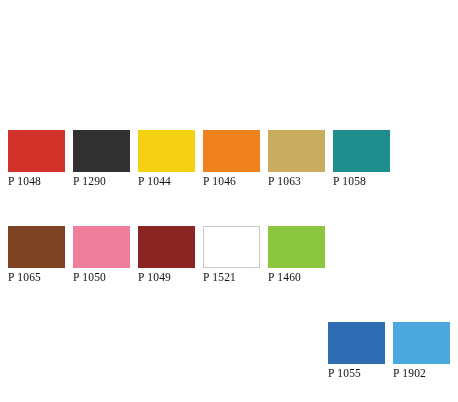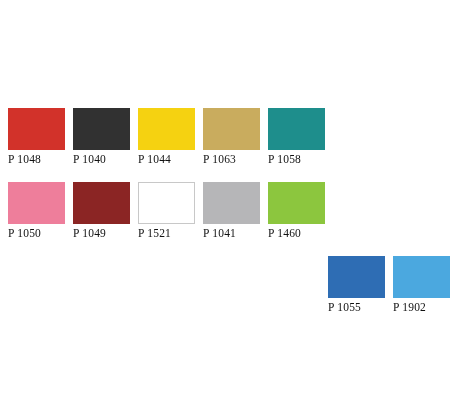--- a/index.html
+++ b/index.html
@@ -35,20 +35,21 @@
     gap: 8px;
   }
   .swatch-row.align-right {
     justify-content: flex-end;
   }
   .swatch-cell {
     width: 57px;
     display: flex;
     flex-direction: column;
     align-items: flex-start;
+    margin-top: 22px;
   }
   .swatch-chip {
     width: 57px;
     height: 42px;
     display: block;
   }
   .swatch-chip.bordered {
     box-sizing: border-box;
     border: 1px solid #c8c8c8;
   }
@@ -66,51 +67,55 @@
 
 <div id="palette-chart">
   <div class="swatch-grid">
       <div class="swatch-row">
         <div class="swatch-cell">
           <div class="swatch-chip" style="background: rgb(210, 50, 42);"></div>
           <div class="swatch-label">P 1048</div>
         </div>
         <div class="swatch-cell">
           <div class="swatch-chip" style="background: rgb(49, 49, 49);"></div>
-          <div class="swatch-label">P 1040</div>
+          <div class="swatch-label">P 1290</div>
         </div>
         <div class="swatch-cell">
           <div class="swatch-chip" style="background: rgb(245, 210, 17);"></div>
           <div class="swatch-label">P 1044</div>
+        </div>
+        <div class="swatch-cell">
+          <div class="swatch-chip" style="background: rgb(240, 130, 30);"></div>
+          <div class="swatch-label">P 1046</div>
         </div>
         <div class="swatch-cell">
           <div class="swatch-chip" style="background: rgb(201, 172, 94);"></div>
           <div class="swatch-label">P 1063</div>
         </div>
         <div class="swatch-cell">
           <div class="swatch-chip" style="background: rgb(30, 142, 140);"></div>
           <div class="swatch-label">P 1058</div>
         </div>
       </div>
       <div class="swatch-row">
         <div class="swatch-cell">
+          <div class="swatch-chip" style="background: rgb(126, 67, 34);"></div>
+          <div class="swatch-label">P 1065</div>
+        </div>
+        <div class="swatch-cell">
           <div class="swatch-chip" style="background: rgb(238, 126, 155);"></div>
           <div class="swatch-label">P 1050</div>
         </div>
         <div class="swatch-cell">
           <div class="swatch-chip" style="background: rgb(139, 37, 36);"></div>
           <div class="swatch-label">P 1049</div>
         </div>
         <div class="swatch-cell">
           <div class="swatch-chip bordered" style="background: rgb(255, 255, 255);"></div>
           <div class="swatch-label">P 1521</div>
-        </div>
-        <div class="swatch-cell">
-          <div class="swatch-chip" style="background: rgb(182, 182, 184);"></div>
-          <div class="swatch-label">P 1041</div>
         </div>
         <div class="swatch-cell">
           <div class="swatch-chip" style="background: rgb(140, 198, 62);"></div>
           <div class="swatch-label">P 1460</div>
         </div>
       </div>
       <div class="swatch-row align-right">
         <div class="swatch-cell">
           <div class="swatch-chip" style="background: rgb(46, 109, 180);"></div>
           <div class="swatch-label">P 1055</div>

